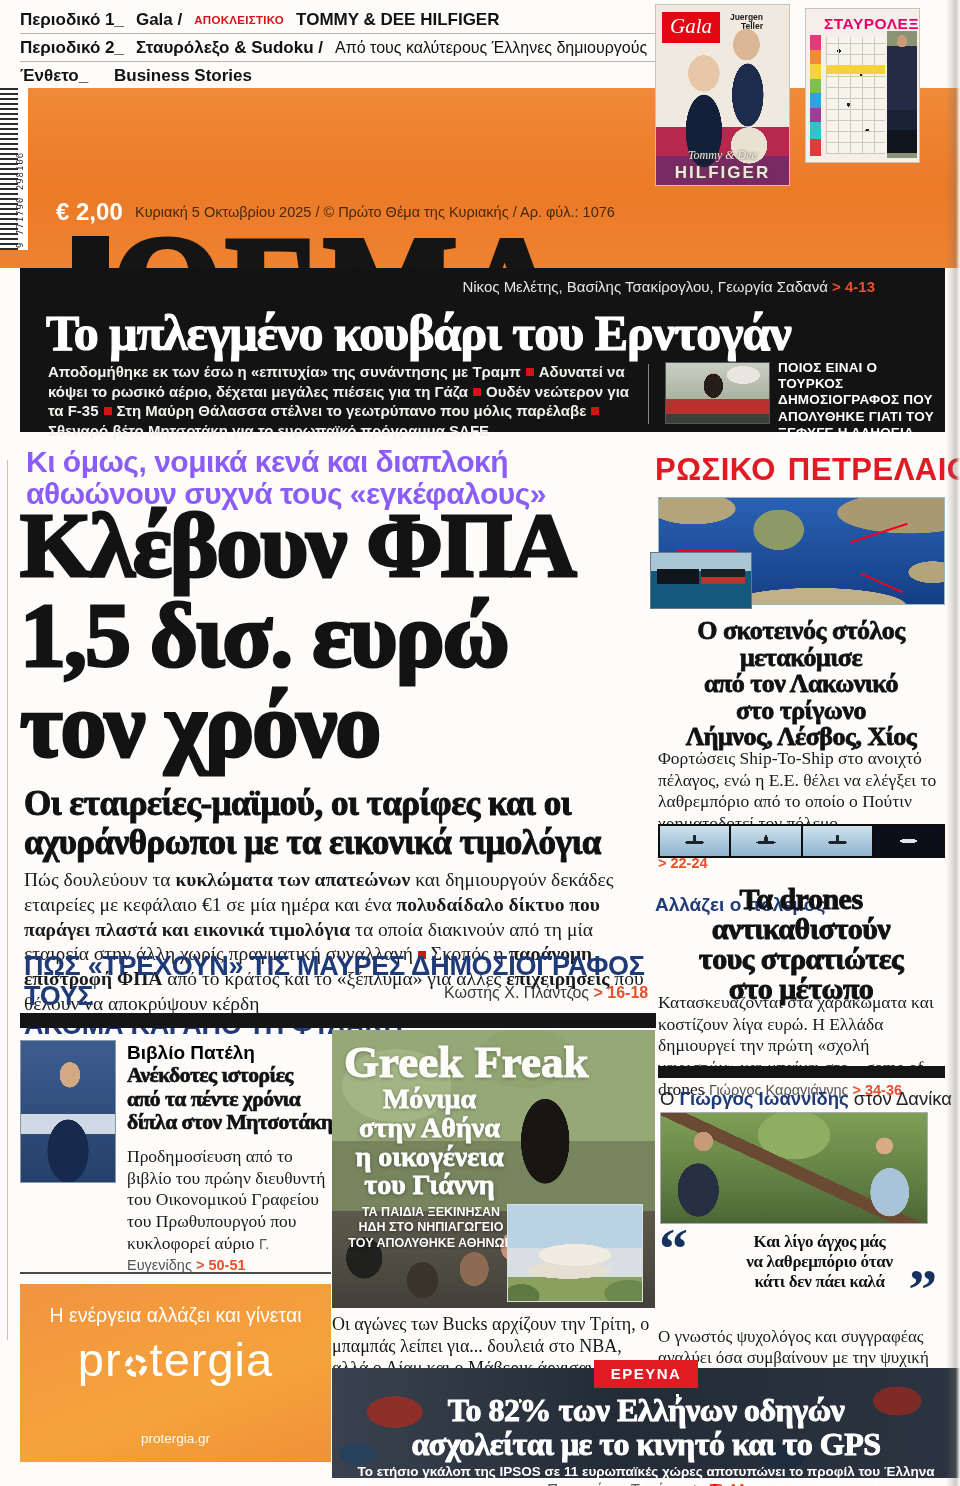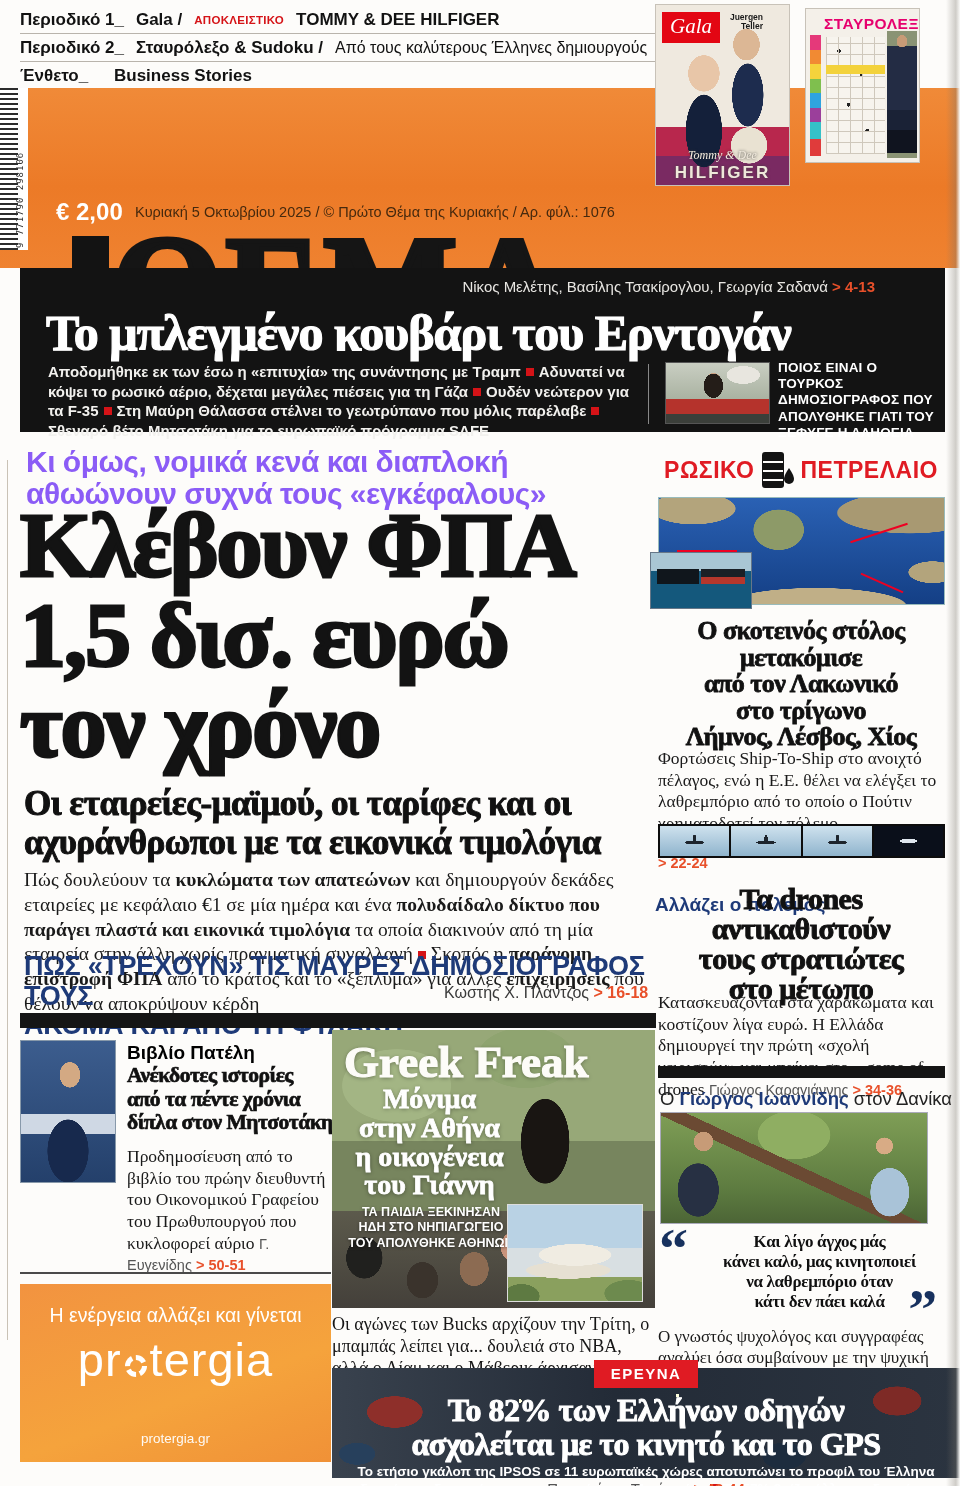--- a/index.html
+++ b/index.html
@@ -118,22 +118,22 @@
     font-family:"Liberation Serif",serif; font-size:19.5px; line-height:1.27; color:#1a1a1a; }
   .ms-deck .b { font-weight:bold; }
   .ms-navy { position:absolute; left:24px; top:952px; width:632px; color:#1e3a78;
     font-weight:bold; font-size:27px; line-height:1.1; letter-spacing:-.3px; }
   .ms-navy-by { position:absolute; left:420px; top:32px; font-weight:normal;
     font-size:16px; color:#3a3a3a; letter-spacing:0; }
   .bar-div { position:absolute; background:#151515; }
 
   
   .oil-title { position:absolute; left:655px; top:450px; width:292px; text-align:center;
-    color:#e01b23; font-weight:bold; font-size:23px; letter-spacing:.5px;
-    display:flex; align-items:center; justify-content:center; gap:6px; }
+    color:#e01b23; font-weight:bold; font-size:31px; letter-spacing:.5px;
+    display:flex; align-items:center; gap:6px; }
   .map { position:absolute; left:658px; top:497px; width:287px; height:108px; border:1px solid #9bb;
     background:
       radial-gradient(70px 26px at 12% 10%, #b3a47c 0 60%, transparent 61%),
       radial-gradient(120px 34px at 88% 14%, #a89972 0 60%, transparent 61%),
       radial-gradient(50px 40px at 42% 30%, #8d9a68 0 50%, transparent 51%),
       radial-gradient(150px 30px at 55% 102%, #c0af87 0 60%, transparent 61%),
       radial-gradient(40px 18px at 96% 70%, #b3a47c 0 60%, transparent 61%),
       linear-gradient(180deg,#2a61b4,#143f85); }
   .map-arrow { position:absolute; height:2px; background:#e02; }
   .ships { position:absolute; left:650px; top:552px; width:102px; height:57px; border:1px solid #678;
@@ -382,21 +382,20 @@
     <span>Κατασκευάζονται στα χαρακώματα και κοστίζουν λίγα ευρώ. Η Ελλάδα δημιουργεί την πρώτη «σχολή χειριστών» και μπαίνει στο... game of drones  </span><span class="col-by"><span>Γιώργος Καραγιάννης </span><span class="pageref">&gt; 34-36</span></span>
   </div>
   <div class="bar-div" style="left:658px; top:1066px; width:287px; height:12px;"></div>
 
   <div class="io-head"><span>Ο </span><span class="navy">Γιώργος Ιωαννίδης</span><span> στον Δανίκα</span></div>
   <div class="io-photo"></div>
   <div class="quote">
     <span class="q-mark q-open" style="left:4px; top:2px;"></span>
     <span class="q-mark q-close" style="right:10px; bottom:-12px;"></span>
     <div>Και λίγο άγχος μάς</div>
-    <div>κάνει καλό, μας κινητοποιεί</div>
     <div>να λαθρεμπόριο όταν</div>
     <div>κάτι δεν πάει καλά</div>
   </div>
   <div class="col-deck" style="left:658px; top:1326px; width:289px; font-size:17px;">
     <span>Ο γνωστός ψυχολόγος και συγγραφέας αναλύει όσα συμβαίνουν με την ψυχική υγεία  </span><span class="pageref" style="font-family:'Liberation Sans',sans-serif; font-size:15px;">&gt; 58-60</span>
   </div>
 
   <div class="pat-photo"></div>
   <div class="pat-kicker">Βιβλίο Πατέλη</div>
   <div class="pat-head">

